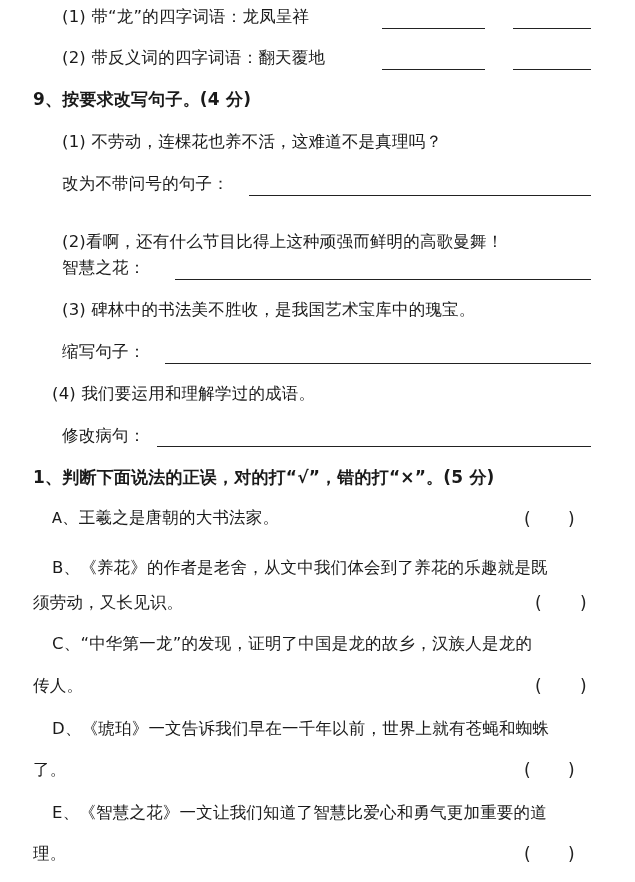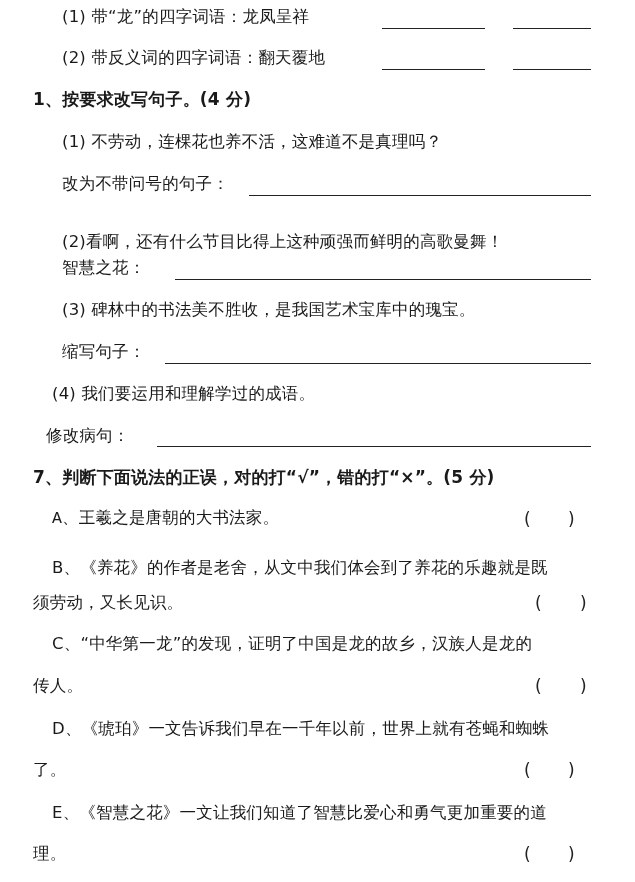--- a/index.html
+++ b/index.html
@@ -22,39 +22,39 @@
 <body>
 
 <div class="t" style="left:62px; top:7px;">(1) 带“龙”的四字词语：龙凤呈祥</div>
 <div class="line" style="left:382px; top:28px; width:103px;"></div>
 <div class="line" style="left:513px; top:28px; width:78px;"></div>
 
 <div class="t" style="left:62px; top:48px;">(2) 带反义词的四字词语：翻天覆地</div>
 <div class="line" style="left:382px; top:69px; width:103px;"></div>
 <div class="line" style="left:513px; top:69px; width:78px;"></div>
 
-<div class="t h" style="left:33px; top:89px;">1、按要求改写句子。(4 分)</div>
+<div class="t h" style="left:33px; top:89px;">9、按要求改写句子。(4 分)</div>
 
 <div class="t" style="left:62px; top:132px;">(1) 不劳动，连棵花也养不活，这难道不是真理吗？</div>
 <div class="t" style="left:62px; top:174px;">改为不带问号的句子：</div>
 <div class="line" style="left:249px; top:195px; width:342px;"></div>
 
 <div class="t" style="left:62px; top:216px;margin-top:16px;">(2)看啊，还有什么节目比得上这种顽强而鲜明的高歌曼舞！</div>
 <div class="t" style="left:62px; top:258px;">智慧之花：</div>
 <div class="line" style="left:175px; top:279px; width:416px;"></div>
 
 <div class="t" style="left:62px; top:300px;">(3) 碑林中的书法美不胜收，是我国艺术宝库中的瑰宝。</div>
 <div class="t" style="left:62px; top:342px;">缩写句子：</div>
 <div class="line" style="left:165px; top:363px; width:426px;"></div>
 
 <div class="t" style="left:52px; top:384px;">(4) 我们要运用和理解学过的成语。</div>
-<div class="t" style="left:46px; top:426px;">修改病句：</div>
+<div class="t" style="left:62px; top:426px;">修改病句：</div>
 <div class="line" style="left:157px; top:446px; width:434px;"></div>
 
-<div class="t h" style="left:33px; top:467px;">7、判断下面说法的正误，对的打“√”，错的打“×”。(5 分)</div>
+<div class="t h" style="left:33px; top:467px;">1、判断下面说法的正误，对的打“√”，错的打“×”。(5 分)</div>
 
 <div class="t" style="left:52px; top:509px;font-family:Liberation Mono, monospace;">A、王羲之是唐朝的大书法家。</div>
 <span class="paren" style="left:524px; top:509px;">(</span>
 <span class="paren" style="left:568px; top:509px;">)</span>
 <div style="position:absolute; left:534px; top:507px; width:32px; height:24px;"></div>
 
 <div class="t" style="left:52px; top:550px;margin-top:8px;">B、《养花》的作者是老舍，从文中我们体会到了养花的乐趣就是既</div>
 <div class="t" style="left:33px; top:593px;">须劳动，又长见识。</div>
 <span class="paren" style="left:535px; top:593px;">(</span>
 <span class="paren" style="left:580px; top:593px;">)</span>

